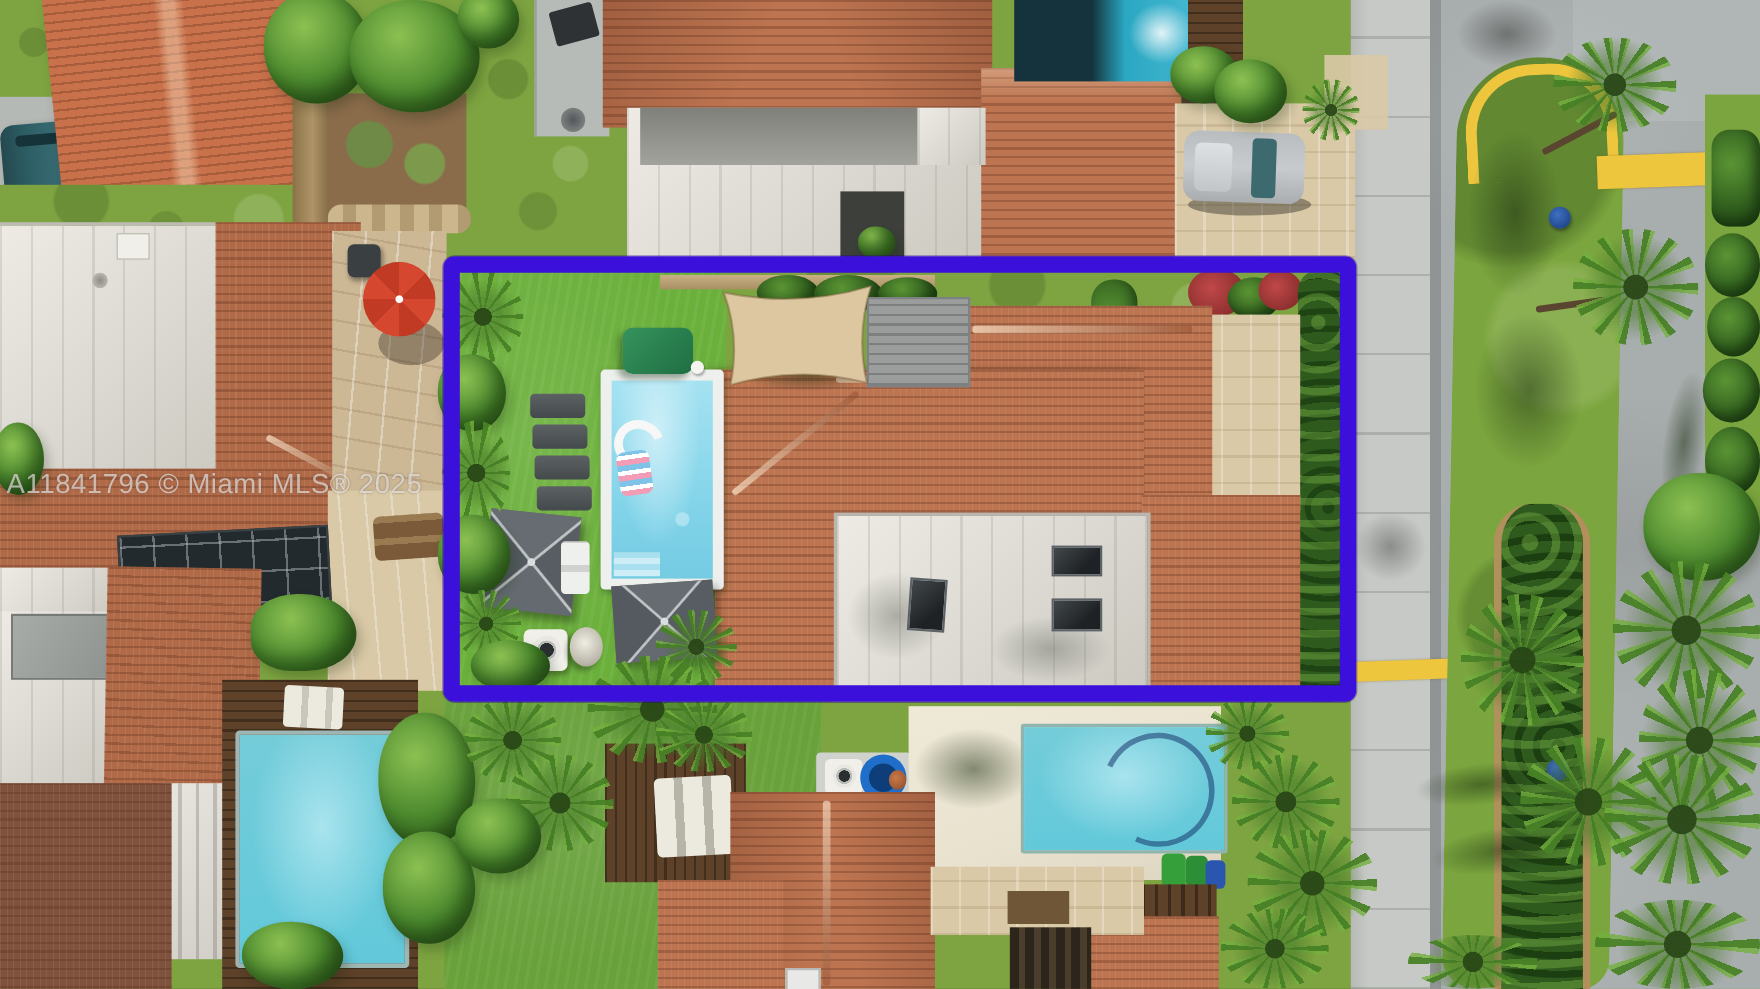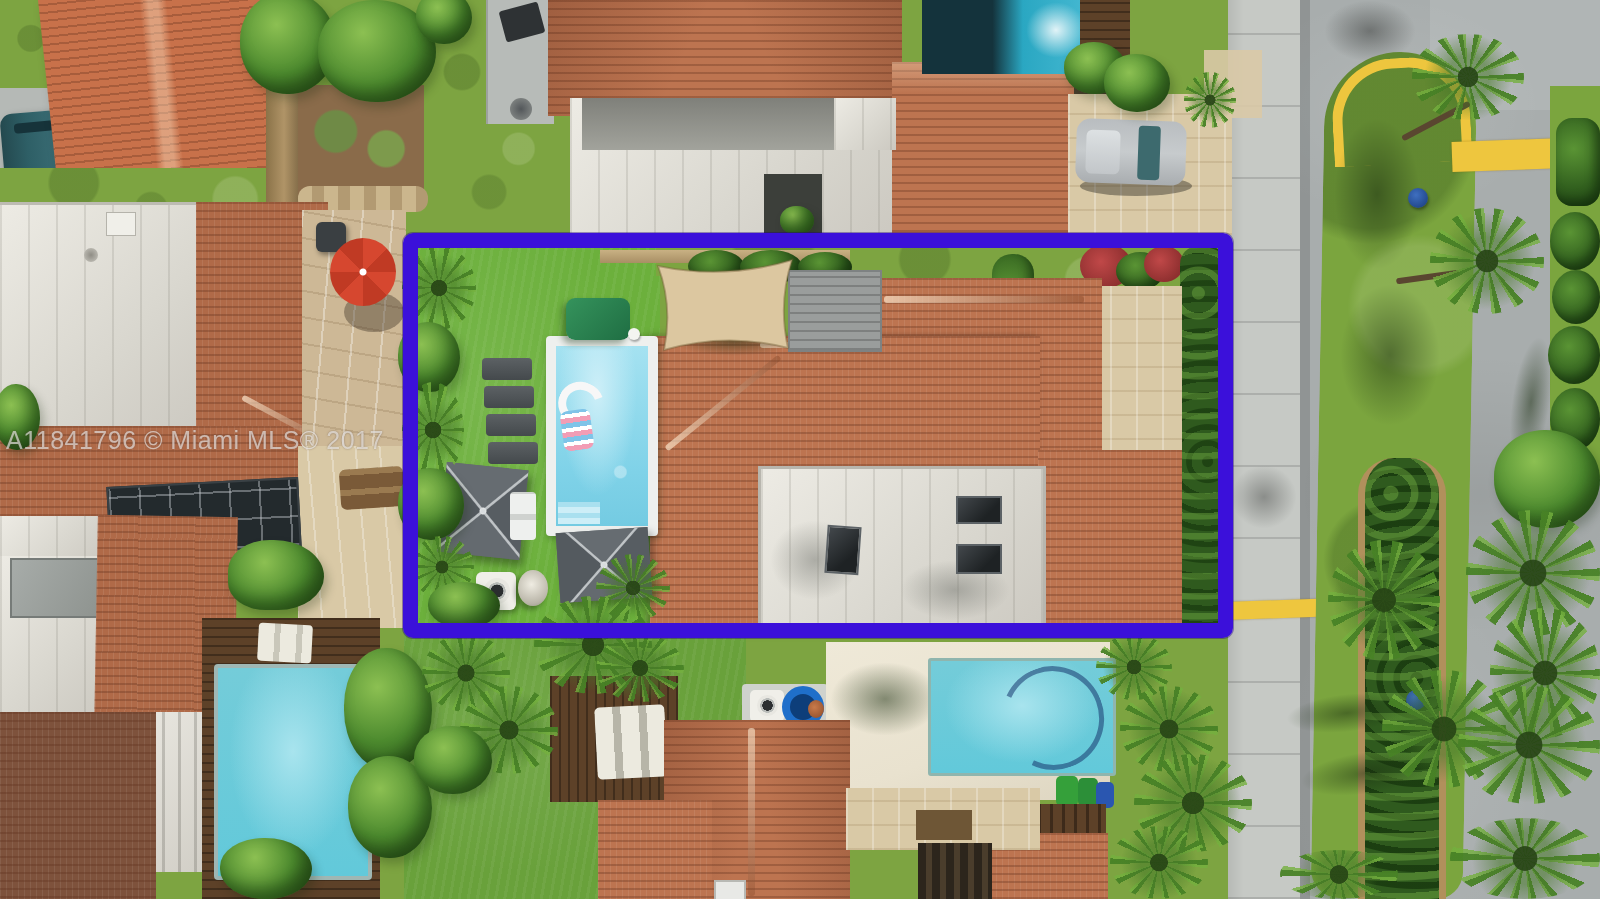--- a/index.html
+++ b/index.html
@@ -239,15 +239,15 @@
   <div class="a pm" style="left:1328px;top:540px;width:112px;height:120px;"></div>
   <div class="a pm" style="left:1382px;top:670px;width:124px;height:118px;"></div>
   <div class="a tr" style="left:1494px;top:430px;width:106px;height:98px;"></div>
   <div class="a pm" style="left:1466px;top:510px;width:134px;height:126px;"></div>
   <div class="a pm" style="left:1490px;top:608px;width:110px;height:130px;"></div>
   <div class="a pm" style="left:1458px;top:686px;width:142px;height:118px;"></div>
   <div class="a pm" style="left:1450px;top:818px;width:150px;height:81px;"></div>
   <div class="a pm" style="left:1280px;top:850px;width:118px;height:49px;"></div>
 
   <div class="a hlbox" style="left:403px;top:233px;width:800px;height:375px;"></div>
-  <div class="a watermark" style="left:6px;top:426px;"><span>A11841796 © Miami MLS® 2017</span></div>
+  <div class="a watermark" style="left:6px;top:426px;"><span>A11841796 © Miami MLS® 2025</span></div>
 
 </div>
 
 </body></html>

